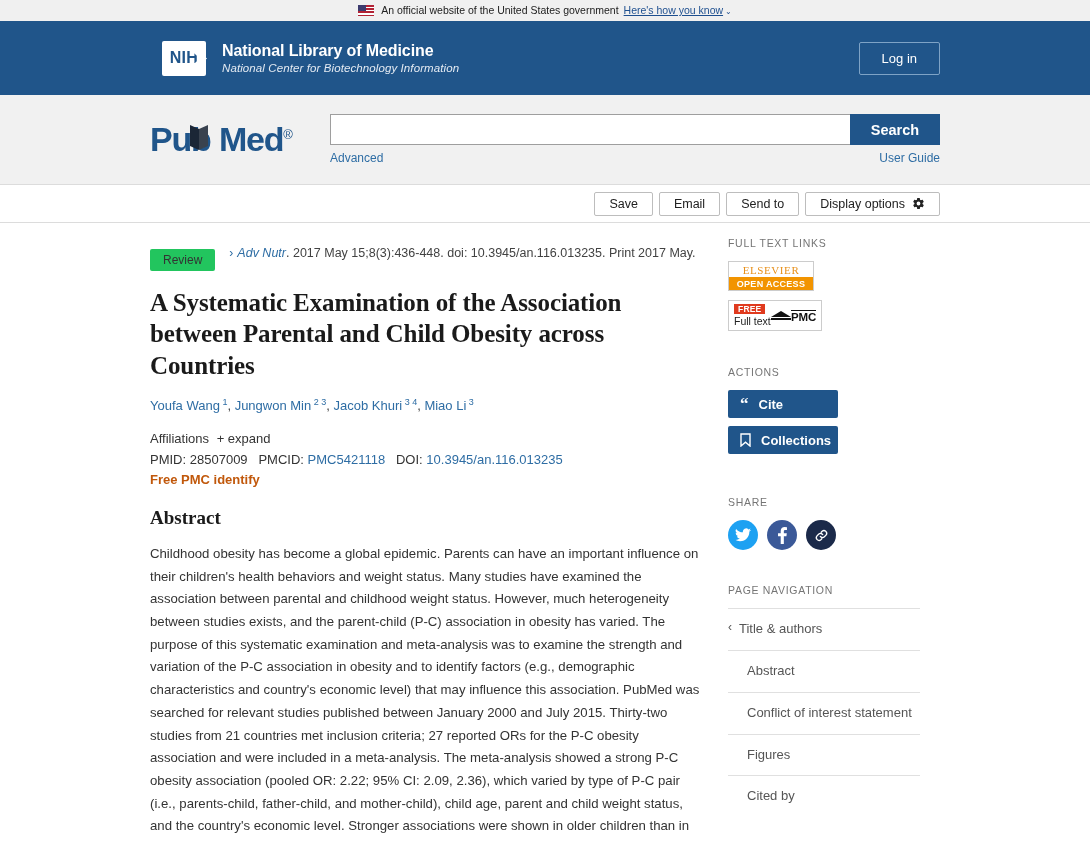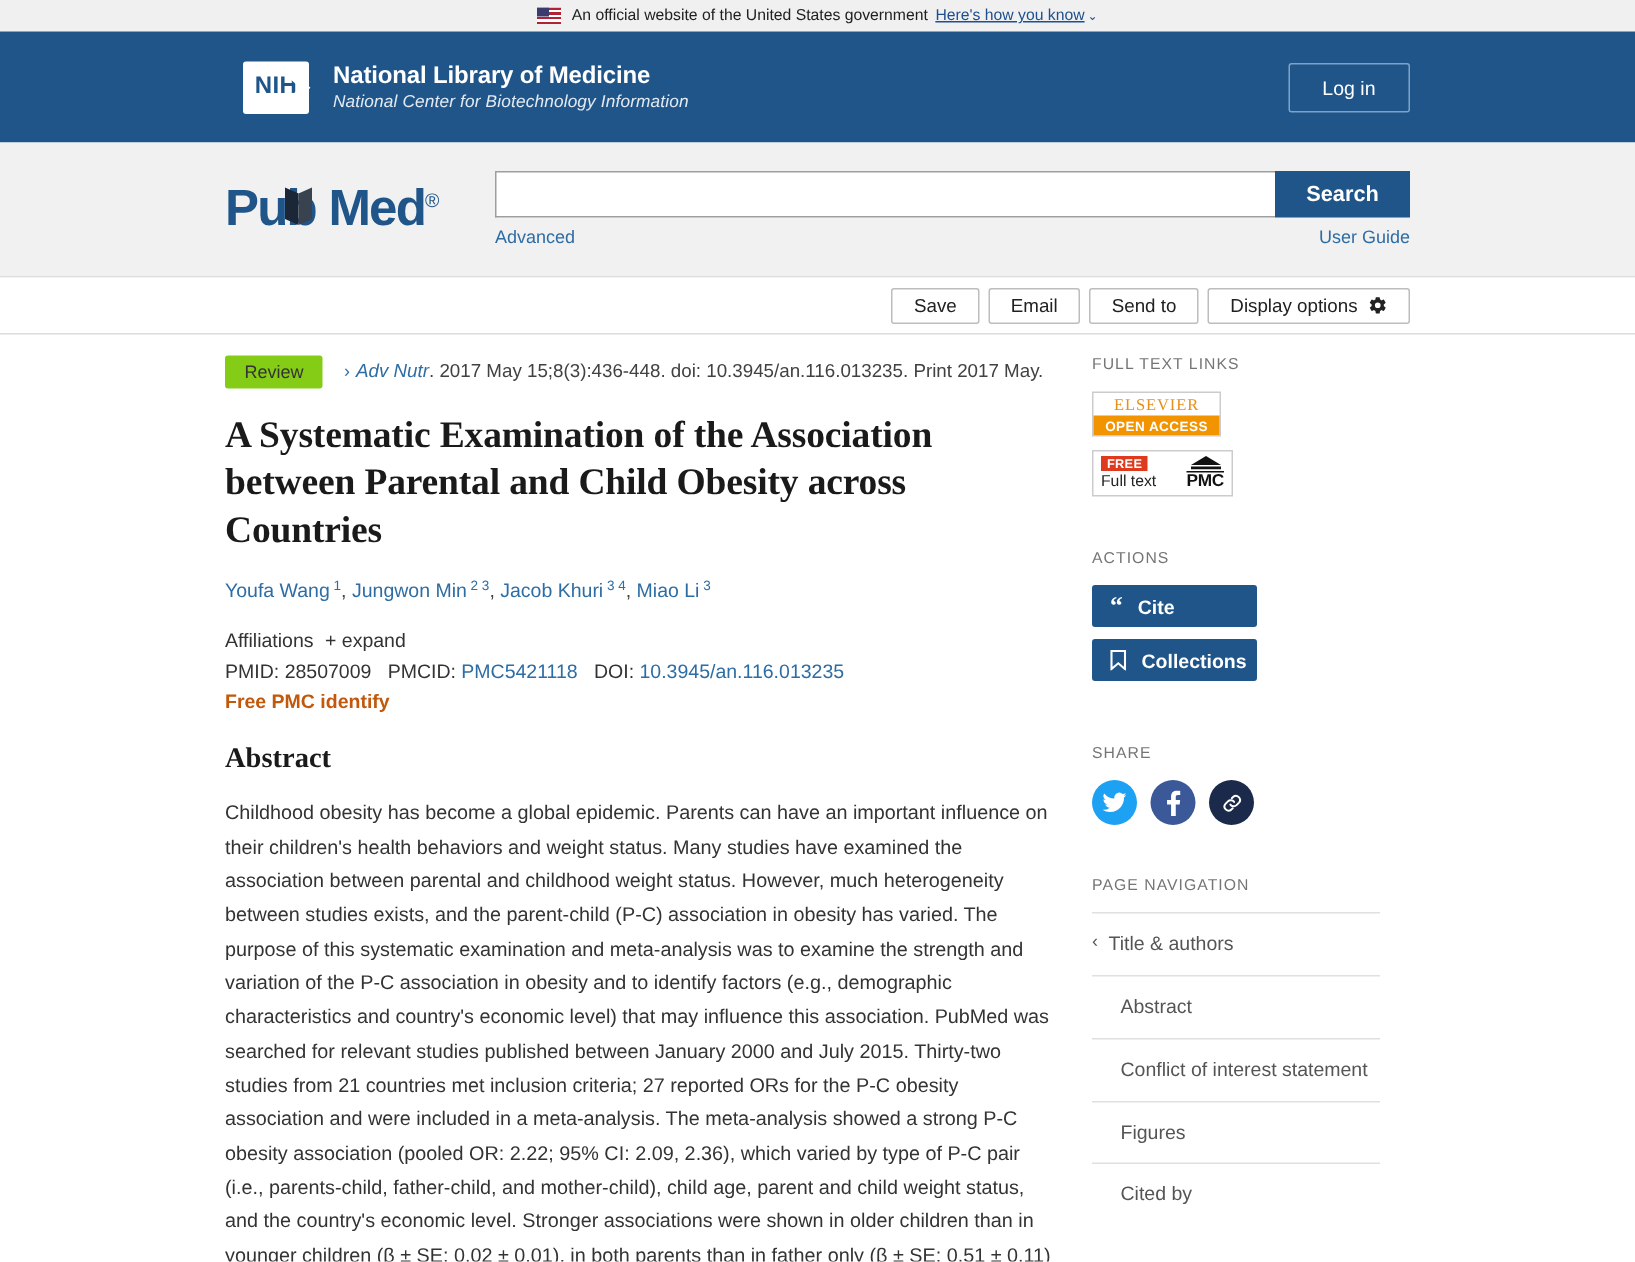--- a/index.html
+++ b/index.html
@@ -132,22 +132,22 @@
   .gear { margin-left: 7px; display: inline-flex; }
 
   
   .page-wrap { width: 790px; margin: 0 auto; display: flex; padding-top: 14px; }
   .main-col { width: 570px; padding-right: 18px; }
   .side-col { width: 200px; padding-left: 8px; }
 
   
   .cite-line { display: flex; align-items: center; margin-bottom: 16px; }
   .badge-review {
-    background: #84cc16; color: #333333; font-size: 12px;
-    padding: 4px 13px; border-radius: 2px; margin-right: 14px;
+    background: #22c55e; color: #333333; font-size: 12px;
+    padding: 4px 13px; border-radius: 2px; margin-right: 14px; margin-top: 12px;
   }
   .cite-text { font-size: 12.5px; color: #424242; line-height: 1.4; }
   .cite-chev { color: #2e6da4; margin-right: 4px; font-size: 12px; }
   .journal-link { color: #2e6da4; font-style: italic; cursor: pointer; }
 
   .art-title {
     font-family: "Liberation Serif", serif;
     font-size: 25px; font-weight: bold; color: #1a1a1a;
     line-height: 1.25; margin-bottom: 14px; letter-spacing: -0.1px;
   }
@@ -192,21 +192,21 @@
     width: 94px; border: 1px solid #cccccc; background: #ffffff;
     padding: 3px 5px; display: flex; align-items: center;
     justify-content: space-between; cursor: pointer; margin-bottom: 9px;
   }
   .pmc-left { display: flex; flex-direction: column; align-items: flex-start; }
   .free-tag {
     background: #e03a1e; color: #ffffff; font-size: 8.5px; font-weight: bold;
     padding: 0px 4px; letter-spacing: 0.2px;
   }
   .fulltext-tx { font-size: 10.5px; color: #222222; margin-top: 1px; }
-  .pmc-right { display: flex; flex-direction: column; align-items: center; }
+  .pmc-right { display: flex; flex-direction: row; align-items: center; }
   .pmc-word {
     font-size: 11.5px; font-weight: bold; color: #111111;
     border-top: 1.4px solid #111111; margin-top: 1px; letter-spacing: -0.2px;
   }
 
   .act-btn {
     width: 110px; height: 28px; background: #20558a; color: #ffffff;
     border: none; border-radius: 2px; font-size: 13px; font-weight: bold;
     display: flex; align-items: center; cursor: pointer; margin-bottom: 8px;
     font-family: "Liberation Sans", sans-serif; padding: 0 12px;

